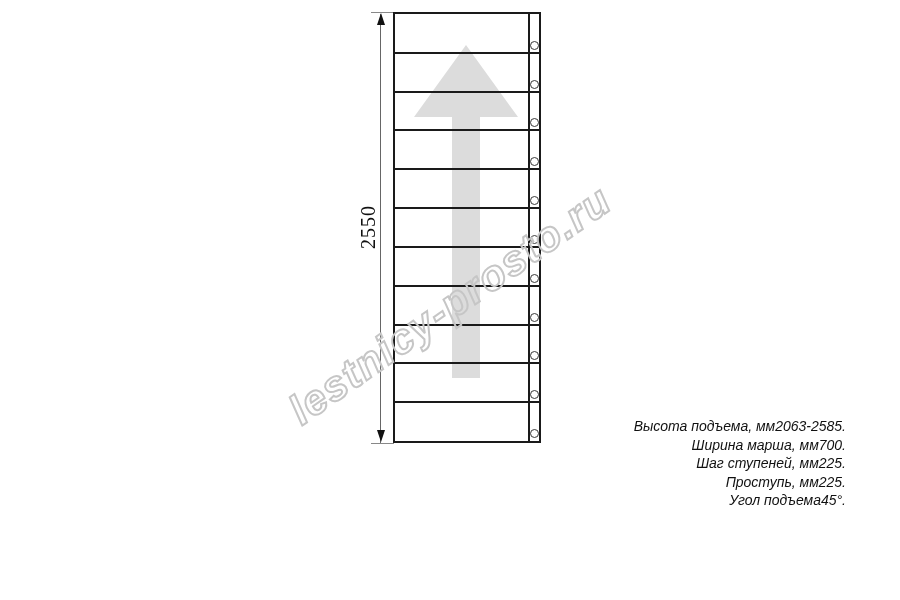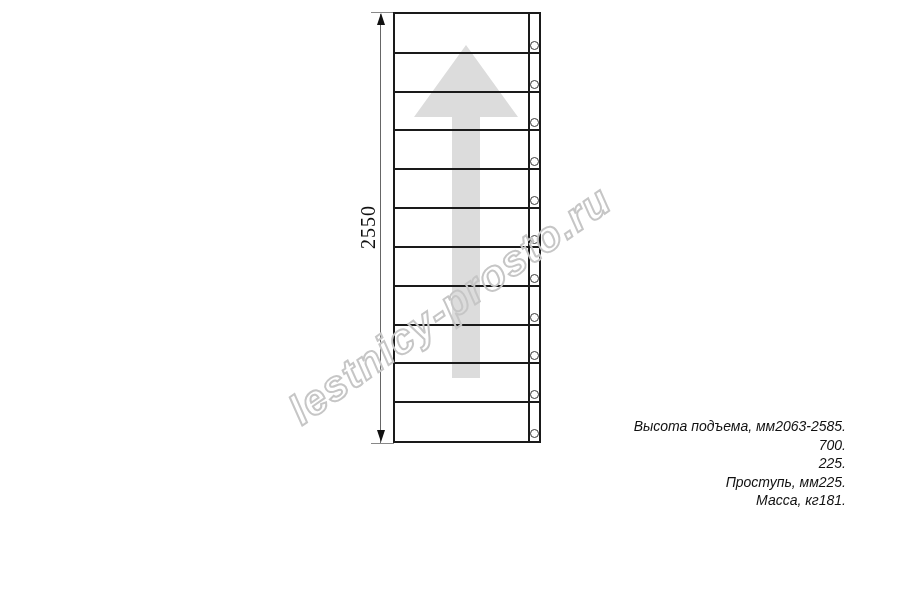--- a/index.html
+++ b/index.html
@@ -115,26 +115,28 @@
 <div class="dim-label">2550</div>
 
 <div class="watermark">lestnicy-prosto.ru</div>
 
 <div class="specs">
     <div class="spec-row">
       <span class="spec-label">Высота подъема, мм</span>
       <span class="spec-value">2063-2585.</span>
     </div>
     <div class="spec-row">
+      <span class="spec-label">Ширина марша, мм</span>
       <span class="spec-value">700.</span>
     </div>
     <div class="spec-row">
+      <span class="spec-label">Шаг ступеней, мм</span>
       <span class="spec-value">225.</span>
     </div>
     <div class="spec-row">
       <span class="spec-label">Проступь, мм</span>
       <span class="spec-value">225.</span>
     </div>
     <div class="spec-row">
-      <span class="spec-label">Масса, кг</span>
-      <span class="spec-value">181.</span>
+      <span class="spec-label">Угол подъема</span>
+      <span class="spec-value">45°.</span>
     </div>
   </div>
 
 </body></html>

